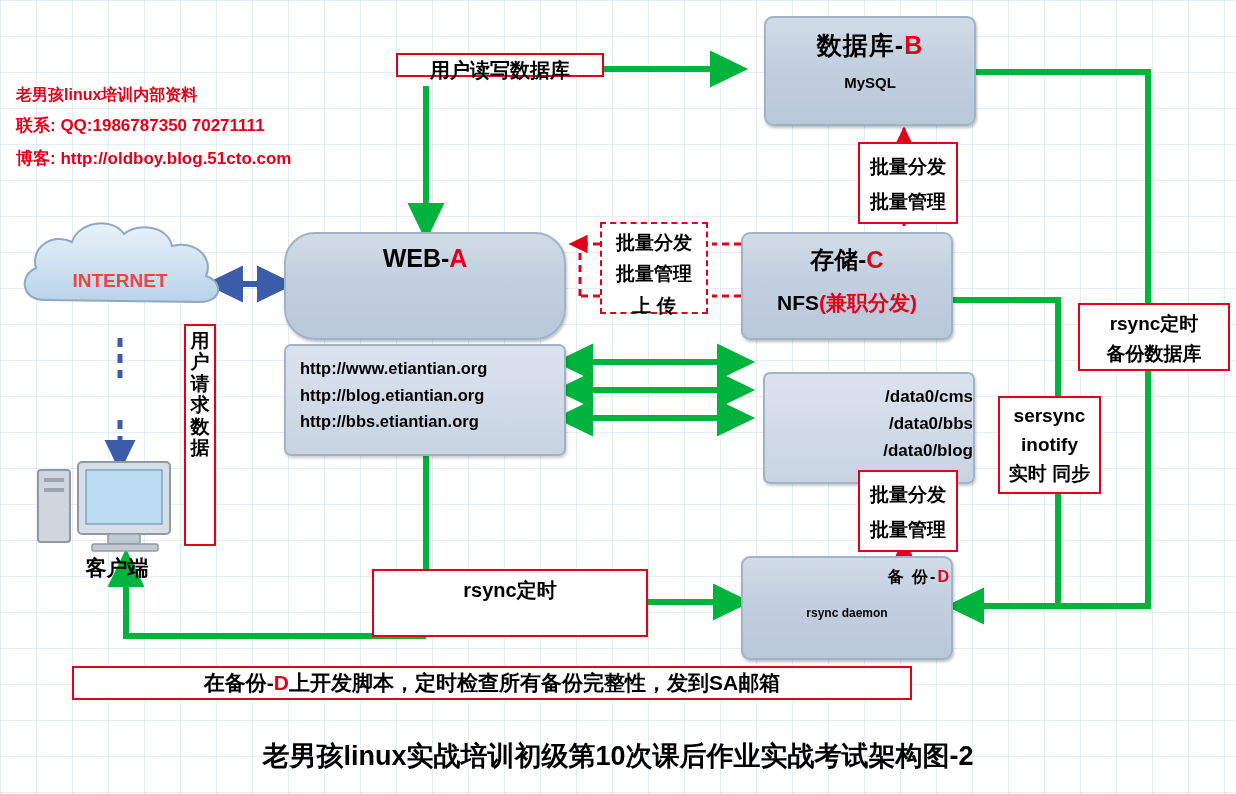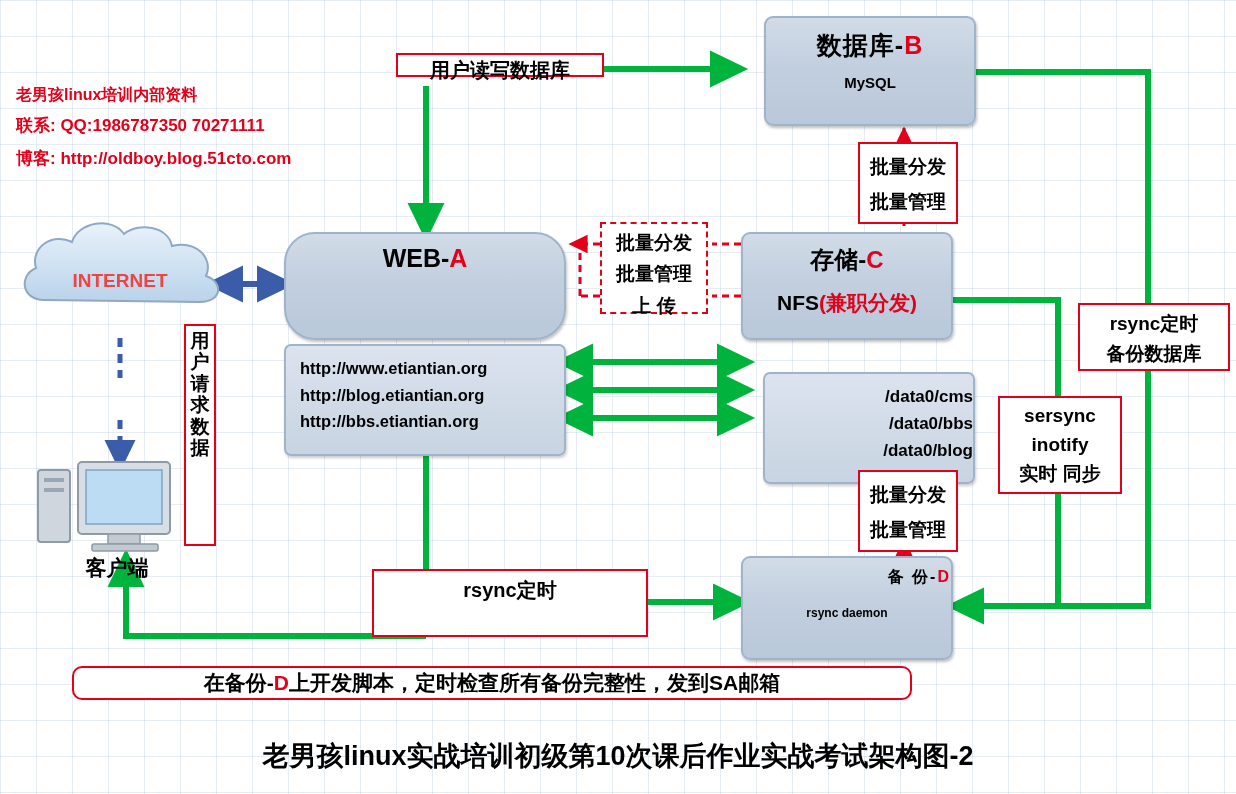--- a/index.html
+++ b/index.html
@@ -105,27 +105,27 @@
   }
   .rlabel.dashed { border-style:dashed; }
 
   #lbl-rw     { left:396px; top:53px;  width:208px; height:24px; font-size:20px; line-height:30px; }
   #lbl-db-dist{ left:858px; top:142px; width:100px; height:82px; font-size:19px; padding-top:5px; }
   #lbl-db-dist div { line-height:1.85; }
   #lbl-mid    { left:600px; top:222px; width:108px; height:92px; font-size:19px; padding-top:3px; }
   #lbl-mid div { line-height:1.65; }
   #lbl-rsync-db { left:1078px; top:303px; width:152px; height:68px; font-size:19px; padding-top:4px; }
   #lbl-rsync-db div { line-height:1.6; }
-  #lbl-sersync { left:998px; top:396px; width:124px; height:98px; font-size:19px; padding-top:4px; }
+  #lbl-sersync { left:998px; top:396px; width:103px; height:98px; font-size:19px; padding-top:4px; }
   #lbl-sersync div { line-height:1.52; }
   #lbl-store-dist { left:858px; top:470px; width:100px; height:82px; font-size:19px; padding-top:5px; }
   #lbl-store-dist div { line-height:1.85; }
   #lbl-rsync-site { left:372px; top:569px; width:276px; height:68px; font-size:20px; padding-top:4px; }
   #lbl-rsync-site div { line-height:1.55; }
-  #lbl-bottom { left:72px; top:666px; width:840px; height:34px; font-size:21px; line-height:30px;border-radius:10px; }
+  #lbl-bottom { left:72px; top:666px; width:840px; height:34px; font-size:21px; line-height:30px; }
 
   
   #lbl-userreq {
     position:absolute; left:184px; top:324px; width:32px; height:222px;
     border:2px solid #e2001a; background:#fff;
     font-size:19px; font-weight:bold; color:#000;
     box-sizing:border-box;
     text-align:center;
     line-height:1.13;
     padding-top:4px;

